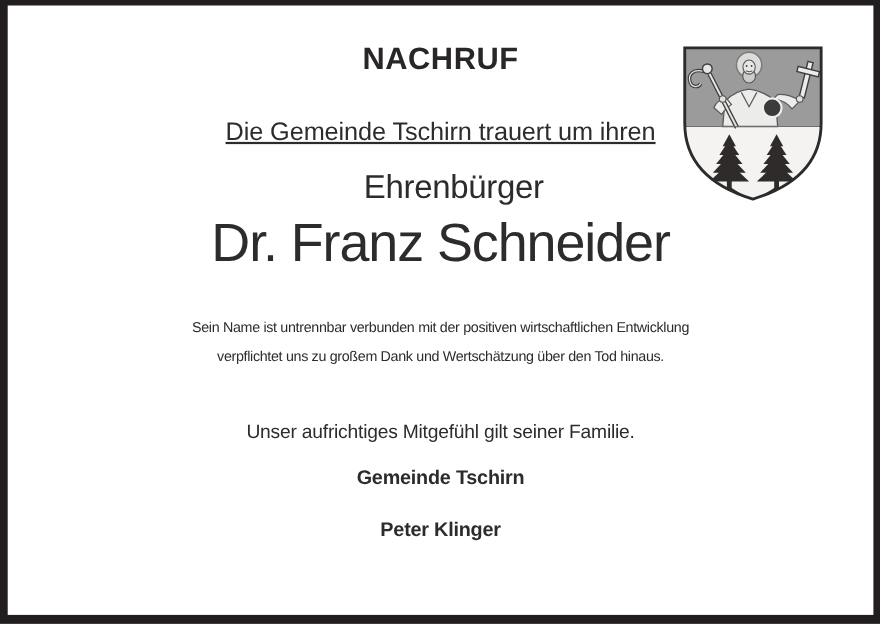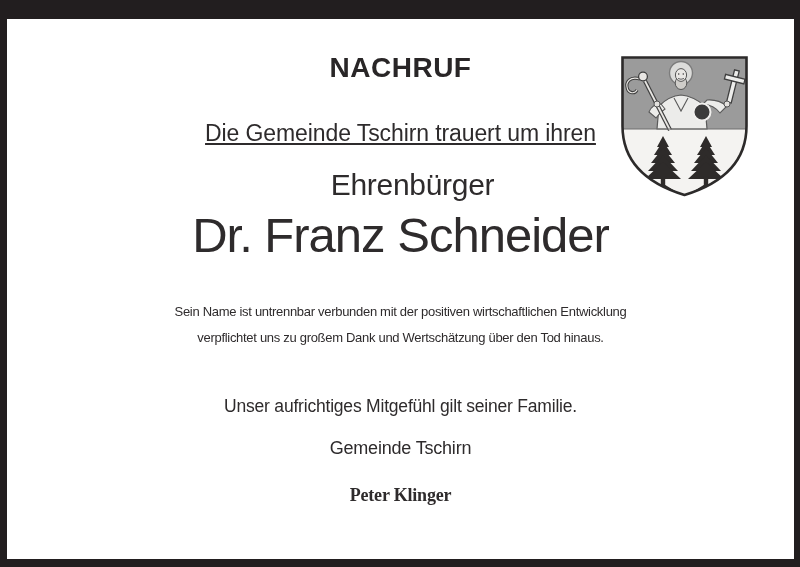--- a/index.html
+++ b/index.html
@@ -9,21 +9,20 @@
     width:800px;height:567px;
     background:#221e1f;
     font-family:"Liberation Sans","DejaVu Sans",sans-serif;
     overflow:hidden;
   }
   .sheet{
     position:absolute;
     top:5px;left:7px;right:6px;bottom:8px;
     background:#ffffff;
     color:#2e2b2c;
-    margin-top:14px;
   }
   .tblock{
     position:absolute;left:0;right:0;
     text-align:center;
     white-space:nowrap;
   }
   .title{
     top:32px;
     font-size:28px;line-height:34px;
     font-weight:700;letter-spacing:.5px;
@@ -52,26 +51,26 @@
     letter-spacing:-.3px;
   }
   .condolence{
     top:376px;
     font-size:17.5px;line-height:22px;
     letter-spacing:-.2px;
   }
   .issuer{
     top:418px;
     font-size:18px;line-height:22px;
-    font-weight:400;letter-spacing:-.2px;
+    font-weight:700;letter-spacing:-.2px;
   }
   .sig-name{
     top:465px;
     font-size:18px;line-height:22px;
-    font-weight:700;letter-spacing:-.2px;font-family:Liberation Serif, serif;
+    font-weight:700;letter-spacing:-.2px;
   }
   .sig-role{
     top:486px;
     font-size:18px;line-height:22px;
     letter-spacing:-.2px;
   }
   .crest{
     position:absolute;
     left:612px;top:35px;
     width:131px;height:146px;

